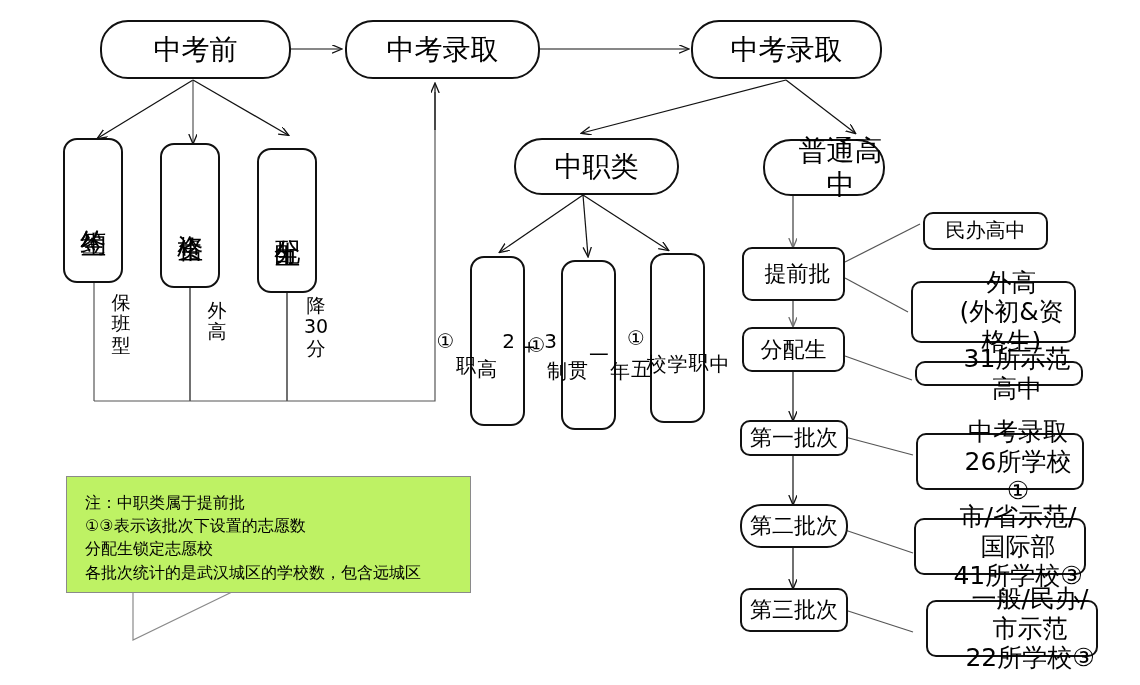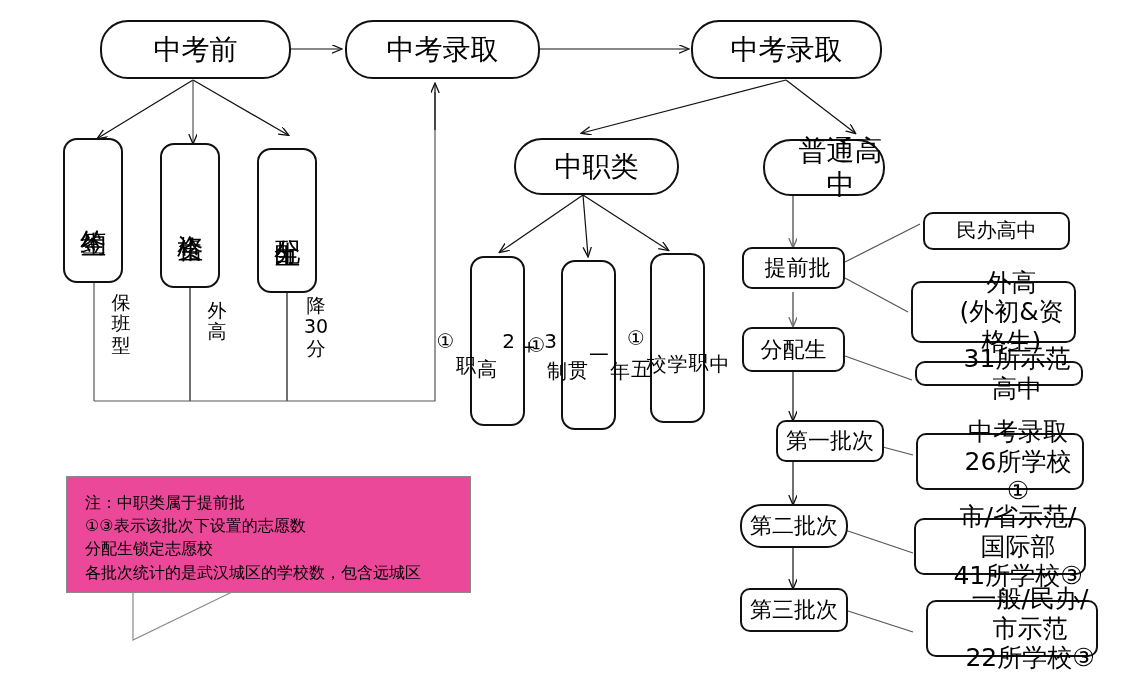--- a/index.html
+++ b/index.html
@@ -52,21 +52,21 @@
     line-height:1.12;
     text-align:center;
     white-space:pre-line;
     z-index:2;
     background:transparent;
   }
   .note{
     position:absolute;
     box-sizing:border-box;
     border:1px solid #8a8a8a;
-    background:#ec4899;
+    background:#bef264;
     font-size:16px;
     line-height:1.45;
     padding:14px 16px 10px 18px;
     white-space:pre-line;
     z-index:3;
   }
 </style>
 </head>
 <body>
 
@@ -153,27 +153,27 @@
 制
 ①</div>
   <div class="node vert t20" style="left:650px;top:253px;width:55px;height:170px;">中
 职
 学
 校
 ①</div>
 
   <div class="node t28" style="left:763px;top:139px;width:122px;height:57px;padding-left:33px;">普通高中</div>
 
-  <div class="node t22" style="left:742px;top:247px;width:103px;height:42px;padding-left:8px;">提前批</div>
+  <div class="node t22" style="left:742px;top:247px;width:103px;height:54px;padding-left:8px;">提前批</div>
   <div class="node t22" style="left:742px;top:327px;width:103px;height:45px;">分配生</div>
-  <div class="node t22" style="left:740px;top:420px;width:108px;height:42px;margin-left:36px;">第一批次</div>
+  <div class="node t22" style="left:740px;top:420px;width:108px;height:36px;">第一批次</div>
   <div class="node t22" style="left:740px;top:504px;width:108px;height:44px;border-radius:21px;">第二批次</div>
   <div class="node t22" style="left:740px;top:588px;width:108px;height:44px;">第三批次</div>
 
-  <div class="node t20" style="left:923px;top:212px;width:147px;height:38px;">民办高中</div>
+  <div class="node t20" style="left:923px;top:212px;width:125px;height:38px;">民办高中</div>
   <div class="node t19" style="left:911px;top:281px;width:165px;height:62px;">外高
 (外初&amp;资格生)</div>
   <div class="node t19" style="left:915px;top:361px;width:168px;height:25px;">31所示范高中</div>
   <div class="node t19" style="left:916px;top:433px;width:168px;height:57px;">中考录取
 26所学校①</div>
   <div class="node t19" style="left:914px;top:518px;width:172px;height:57px;">市/省示范/国际部
 41所学校③</div>
   <div class="node t19" style="left:914px;top:600px;width:172px;height:57px;margin-left:12px;">一般/民办/市示范
 22所学校③</div>
 

